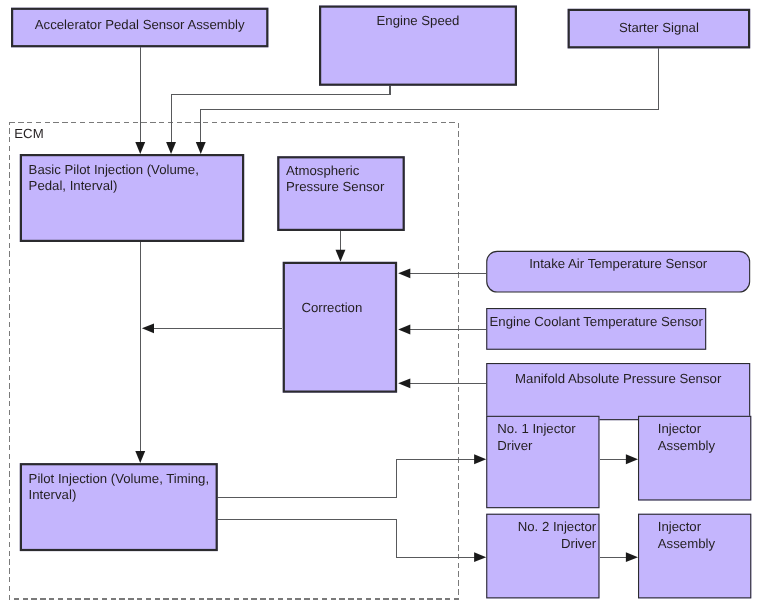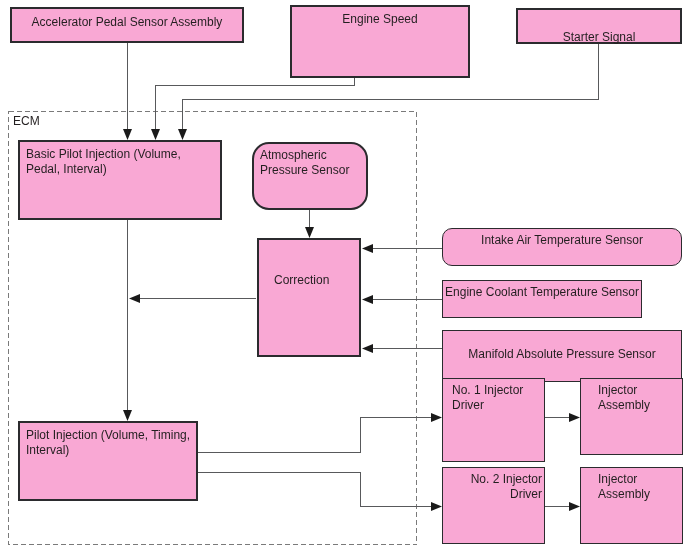--- a/index.html
+++ b/index.html
@@ -7,42 +7,42 @@
     position:relative;
     width:688px;height:560px;
     background:#ffffff;
     font-family:"Liberation Sans","DejaVu Sans",sans-serif;
     font-size:12px;line-height:15px;color:#231f20;
     overflow:hidden;
   }
   #connector-layer{position:absolute;left:0;top:0;}
   .box{
     position:absolute;box-sizing:border-box;
-    background:#f9a8d4;border:2px solid #2b2b2e;
+    background:#c4b5fd;border:2px solid #2b2b2e;
   }
   .thin{border-width:1px;}
   .center{text-align:center;}
   .ln{display:block;}
   
   .b-accel{left:10px;top:7px;width:234px;height:36px;padding-top:6px;}
   .b-crank{left:290px;top:5px;width:180px;height:73px;}
   .crank-top{height:34px;border-bottom:1px dashed #7a7a7a;padding-top:6px;box-sizing:border-box;}
   .crank-bottom{padding-top:5px;}
-  .b-starter{left:516px;top:8px;width:166px;height:36px;padding-top:20px;}
+  .b-starter{left:516px;top:8px;width:166px;height:36px;padding-top:8px;}
   
   .ecm-label{position:absolute;left:13px;top:114px;}
   
   .b-basic{left:18px;top:140px;width:204px;height:80px;padding:5px 2px 0 6px;}
-  .b-atmos{left:252px;top:142px;width:116px;height:68px;padding:4px 2px 0 6px;border-radius:17px;}
+  .b-atmos{left:252px;top:142px;width:116px;height:68px;padding:4px 2px 0 6px;}
   .b-correction{left:257px;top:238px;width:104px;height:119px;padding:33px 0 0 15px;}
   .b-pilot{left:18px;top:421px;width:180px;height:80px;padding:5px 2px 0 6px;}
   
   .b-intake{left:442px;top:228px;width:240px;height:38px;padding-top:4px;border-radius:10px;}
   .b-coolant{left:442px;top:280px;width:200px;height:38px;padding-top:4px;}
-  .b-manifold{left:442px;top:330px;width:240px;height:52px;padding-top:16px;}
+  .b-manifold{left:442px;top:330px;width:240px;height:52px;padding-top:6px;}
   
   .b-n1driver{left:442px;top:378px;width:103px;height:84px;padding:4px 2px 0 9px;}
   .b-n1assembly{left:580px;top:378px;width:103px;height:77px;padding:4px 2px 0 17px;}
   .b-n2driver{left:442px;top:467px;width:103px;height:77px;padding:4px 2px 0 9px;text-align:right;}
   .b-n2assembly{left:580px;top:467px;width:103px;height:77px;padding:4px 2px 0 17px;}
 </style>
 </head>
 <body>
 
 <div id="canvas">

